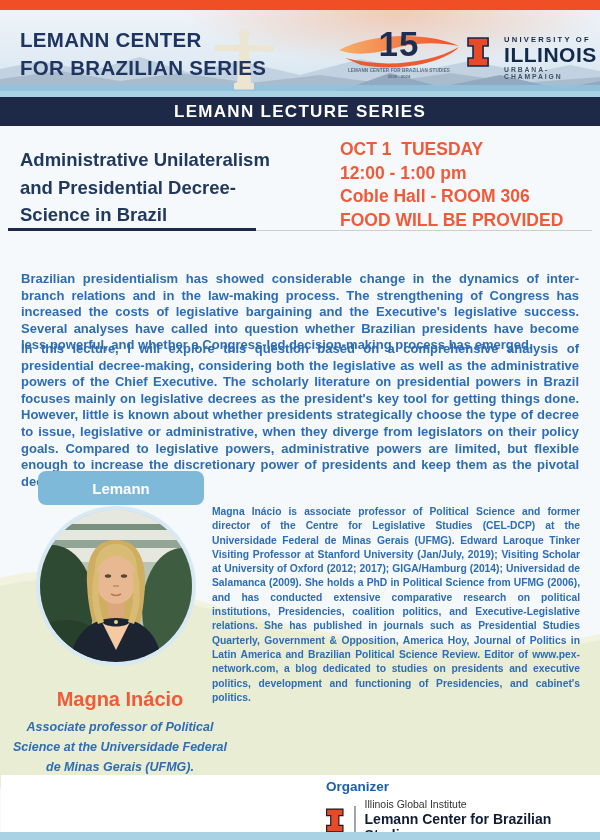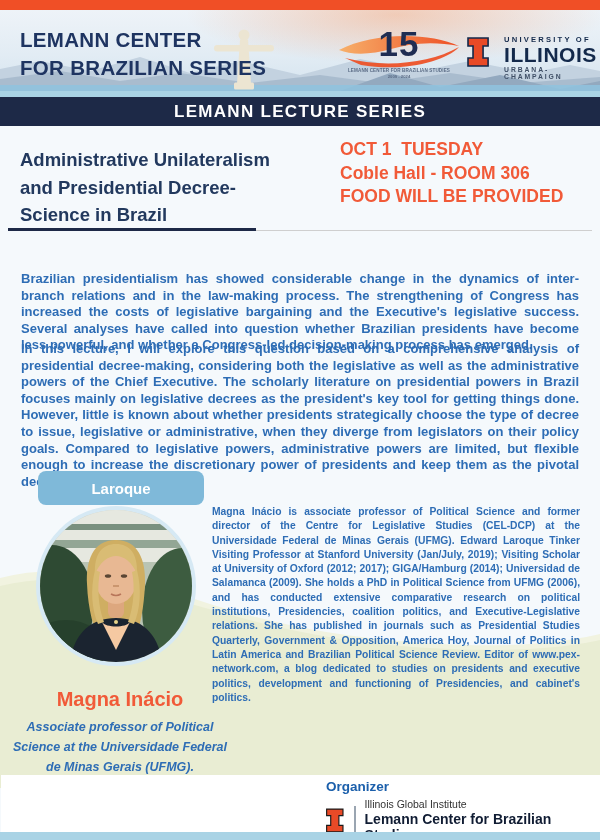--- a/index.html
+++ b/index.html
@@ -151,31 +151,32 @@
     <span>LEMANN LECTURE SERIES</span>
   </div>
 
   <h1 class="event-title">
     <div>Administrative Unilateralism</div>
     <div>and Presidential Decree-</div>
     <div>Science in Brazil</div>
   </h1>
   <div class="event-details">
     <div>OCT 1  TUESDAY</div>
+    <div>12:00 - 1:00 pm</div>
     <div>Coble Hall - ROOM 306</div>
     <div>FOOD WILL BE PROVIDED</div>
   </div>
   <div class="rule-gray"></div>
   <div class="rule-navy"></div>
 
   <p class="para para1">Brazilian presidentialism has showed considerable change in the dynamics of inter-branch relations and in the law-making process. The strengthening of Congress has increased the costs of legislative bargaining and the Executive's legislative success. Several analyses have called into question whether Brazilian presidents have become less powerful, and whether a Congress-led decision-making process has emerged.</p>
   <p class="para para2">In this lecture, I will explore this question based on a comprehensive analysis of presidential decree-making, considering both the legislative as well as the administrative powers of the Chief Executive. The scholarly literature on presidential powers in Brazil focuses mainly on legislative decrees as the president's key tool for getting things done. However, little is known about whether presidents strategically choose the type of decree to issue, legislative or administrative, when they diverge from legislators on their policy goals. Compared to legislative powers, administrative powers are limited, but flexible enough to increase the discretionary power of presidents and keep them as the pivotal decision makers.</p>
 
   <div class="speaker-badge">
-    <span>Laroque</span>
+    <span>Lemann</span>
   </div>
 
   <svg class="wave" viewBox="0 0 600 236" preserveAspectRatio="none">
     <path d="M0,26 C70,8 140,30 210,52 C290,77 360,88 440,92 C520,96 565,90 600,82 L600,236 L0,236 Z" fill="#f1f3e0"></path>
     <path d="M0,34 C70,16 150,40 220,60 C300,83 370,94 450,97 C525,100 568,95 600,88 L600,236 L0,236 Z" fill="#e9edd3"></path>
   </svg>
 
   <div class="photo">
     <svg width="152" height="152" viewBox="0 0 152 152">
       <rect x="0" y="0" width="152" height="70" fill="#e6e8e0"></rect>

